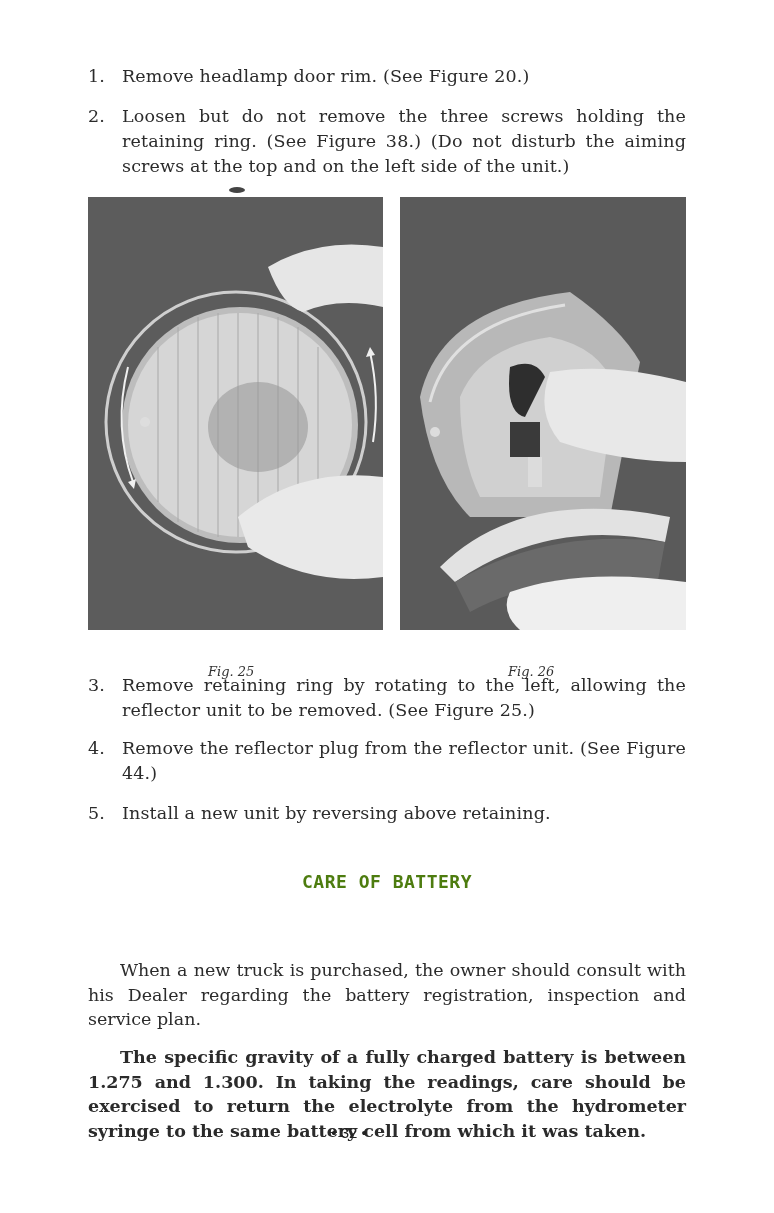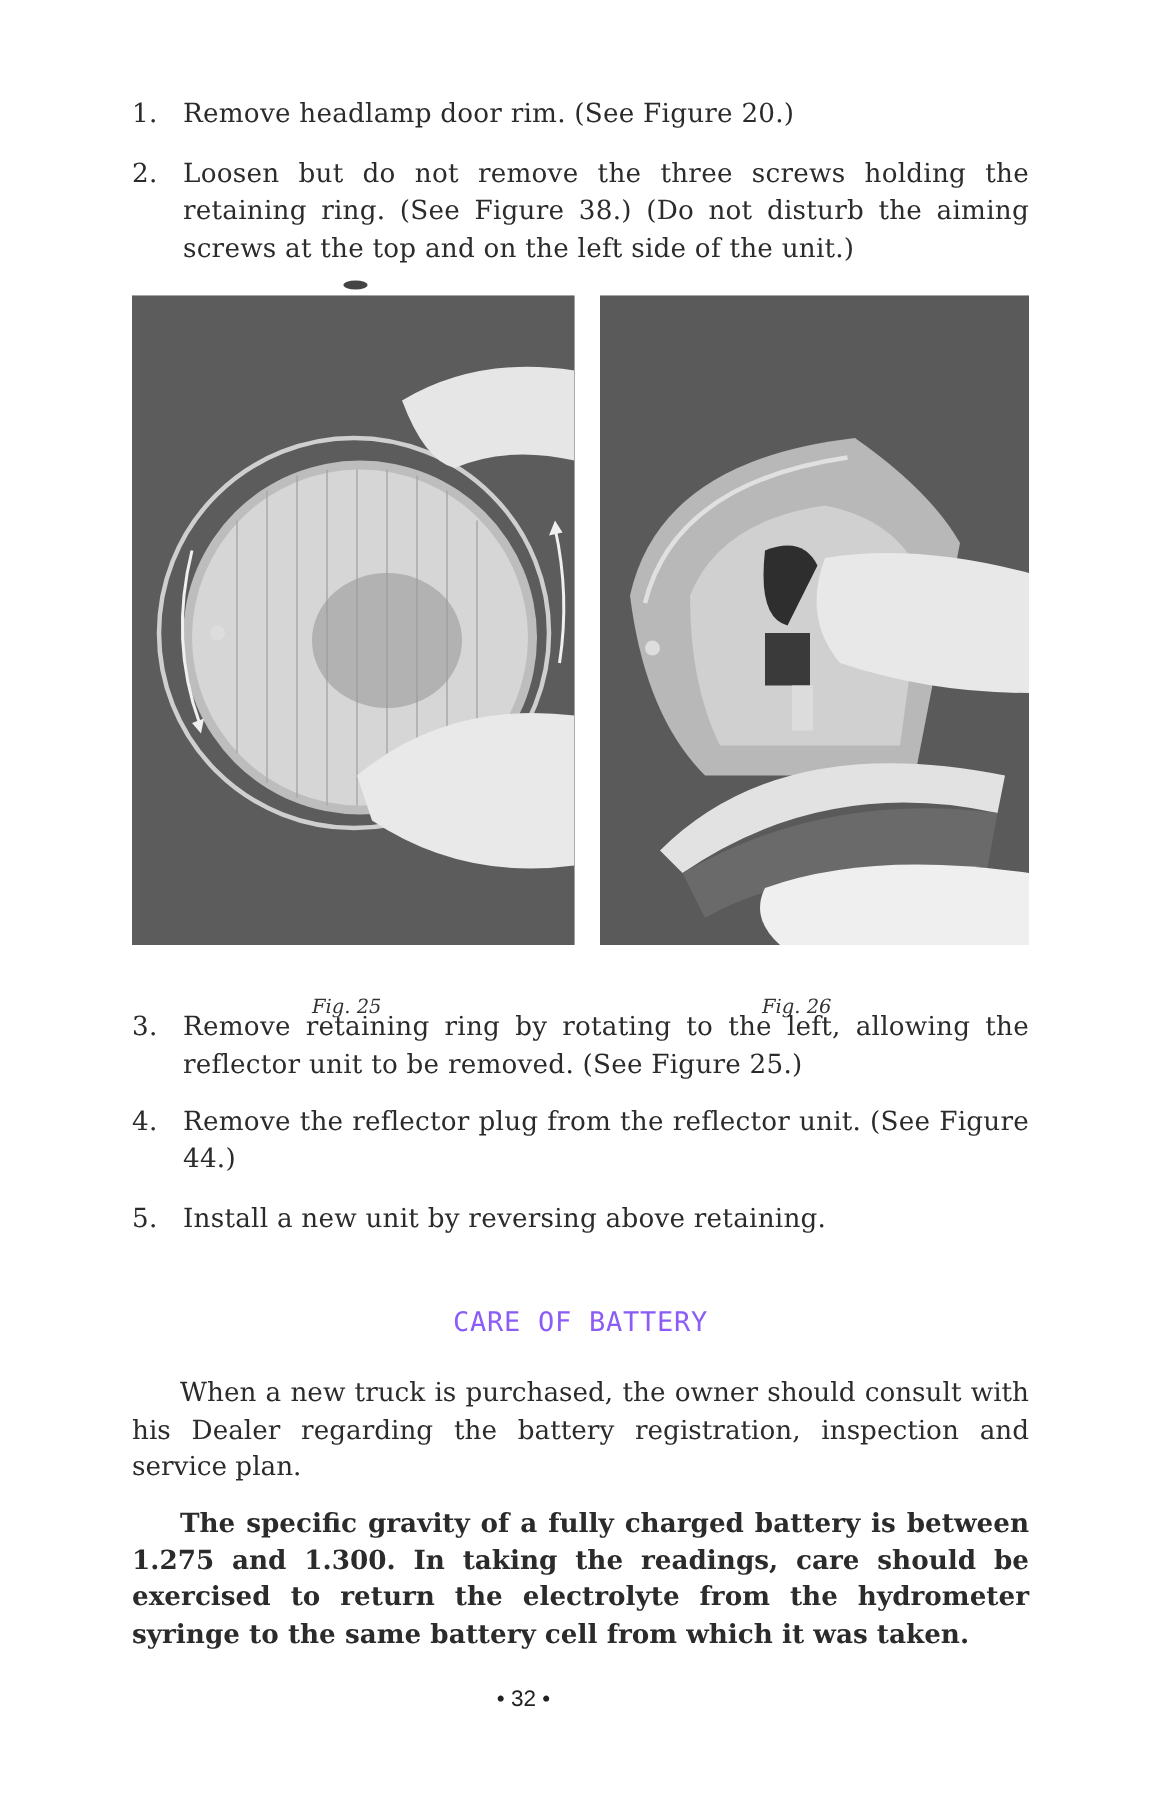--- a/index.html
+++ b/index.html
@@ -15,26 +15,26 @@
   .step .txt { margin-left: 34px; text-align: justify; text-align-last: left; }
   .photo {
     position: absolute; top: 197px; height: 433px; background: #5e5e5e; overflow: hidden;
   }
   .photo svg { display: block; width: 100%; height: 100%; }
   .caption {
     position: absolute; top: 664px; font-style: italic; font-size: 13px; color: #333;
   }
   .heading {
     position: absolute; top: 871px; left: 0; width: 774px; text-align: center;
-    font-family: "DejaVu Sans Mono", "Liberation Mono", monospace; font-weight: normal;
-    font-size: 18px; letter-spacing: 0.5px; color: #8b5cf6;
+    font-family: "DejaVu Sans Mono", "Liberation Mono", monospace; font-weight: bold;
+    font-size: 18px; letter-spacing: 0.5px; color: #4d7c0f;
   }
   .para {
     position: absolute; left: 88px; width: 598px; font-size: 17.5px; line-height: 24.5px;
-    text-align: justify; text-indent: 32px;
+    text-align: justify; text-indent: 32px; margin-top: 41px;
   }
   .pageno {
     position: absolute; top: 1124px; left: 0; width: 698px; text-align: center;
     font-family: "Liberation Sans", sans-serif; font-size: 15px; color: #222;
   }
   .mark {
     position: absolute; left: 229px; top: 187px; width: 16px; height: 6px; background: #444;
     border-radius: 50%;
   }
 </style>

